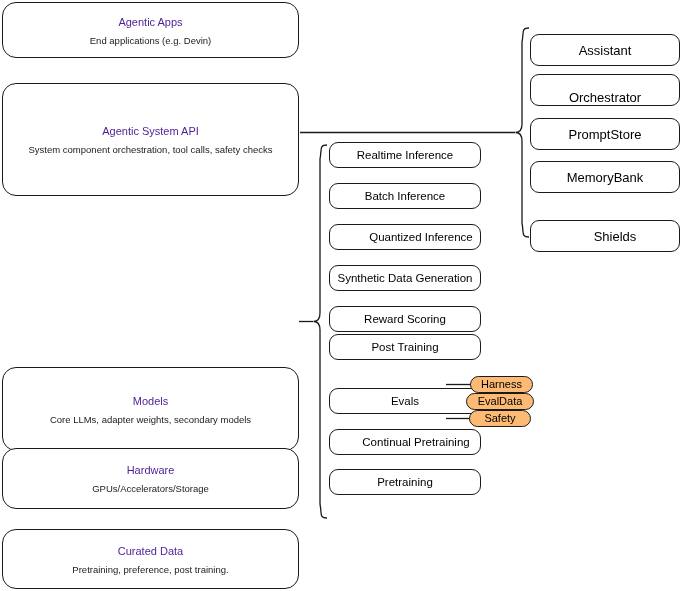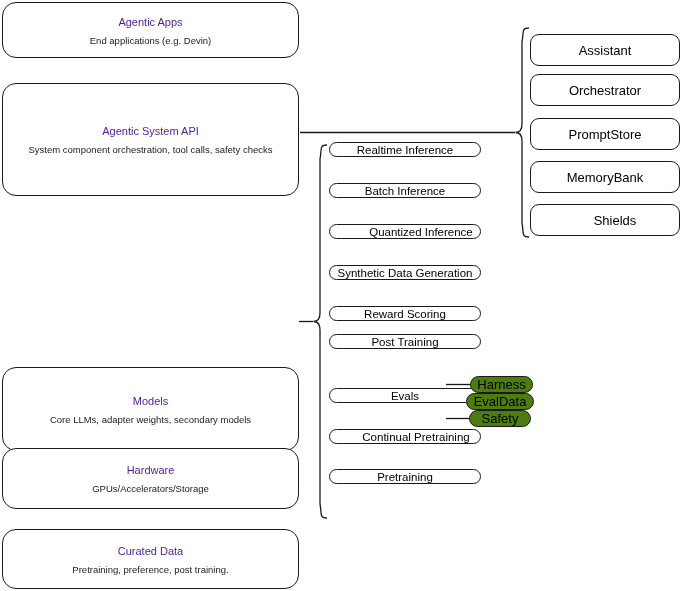--- a/index.html
+++ b/index.html
@@ -46,44 +46,44 @@
   .layer .subtitle {
     font-size: 9.5px;
     line-height: 13px;
     margin-top: 3px;
     color: #1a1a1a;
   }
   
   .mid {
     left: 329px;
     width: 152px;
-    height: 15px;
+    height: 26px;
     border-radius: 9px;
     font-size: 11.5px;
   }
   
   .right {
     left: 530px;
     width: 150px;
     height: 32px;
     border-radius: 9px;
     font-size: 13px;
   }
   
   .tag {
     position: absolute;
     box-sizing: border-box;
     border: 1.4px solid #1a1a1a;
-    background: #4d7c0f;
+    background: #fdba74;
     border-radius: 999px;
     height: 17px;
     display: flex;
     align-items: center;
     justify-content: center;
-    font-size: 13px;
+    font-size: 11px;
     line-height: 1;
     z-index: 5;
   }
   svg.connectors {
     position: absolute;
     left: 0; top: 0;
     width: 682px;
     height: 591px;
     overflow: visible;
     pointer-events: none;
@@ -185,26 +185,26 @@
   <div class="tag" style="left:466px; top:393px; width:68px;">
     <span>EvalData</span>
   </div>
   <div class="tag" style="left:469px; top:410px; width:62px;">
     <span>Safety</span>
   </div>
 
   <div class="box right" style="top:34px;">
     <span>Assistant</span>
   </div>
-  <div class="box right" style="top:74px;">
+  <div class="box right" style="top:74px;justify-content:flex-end;">
     <span>Orchestrator</span>
   </div>
   <div class="box right" style="top:118px;">
     <span>PromptStore</span>
   </div>
   <div class="box right" style="top:161px;">
     <span>MemoryBank</span>
   </div>
-  <div class="box right" style="top:204px;padding-left:20px;">
+  <div class="box right" style="top:220px;padding-left:20px;">
     <span>Shields</span>
   </div>
 
 </div>
 
 </body></html>

